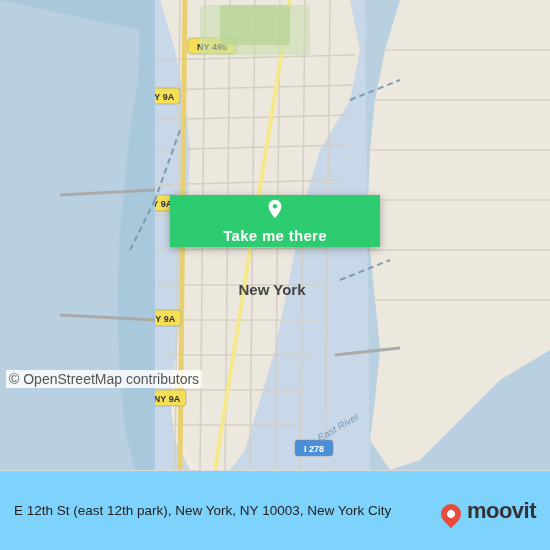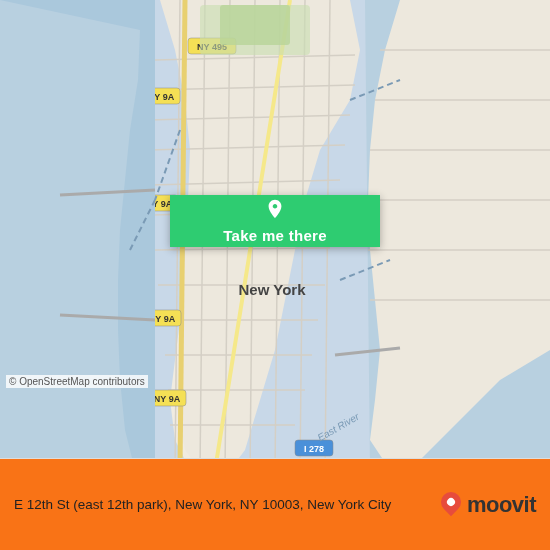--- a/index.html
+++ b/index.html
@@ -55,52 +55,52 @@
       font-weight: 600;
       letter-spacing: 0.3px;
     }
 
     
     #bottom-bar {
       position: absolute;
       bottom: 0;
       left: 0;
       width: 550px;
-      height: 92px;
-      background: #f97316;
+      height: 80px;
+      background: #7dd3fc;
       display: flex;
       align-items: center;
       padding: 20px 14px;
       border-top: 1px solid #ddd;
     }
 
     #location-info {
       flex: 1;
     }
 
     #location-text {
       font-size: 13.5px;
       color: #222;
       line-height: 1.4;
     }
 
     #attribution {
       position: absolute;
       bottom: 82px;
       left: 6px;
-      font-size: 10px;
+      font-size: 14px;
       color: #555;
       background: rgba(255,255,255,0.8);
       padding: 1px 3px;
       border-radius: 0;
     }
 
     #moovit-logo {
       display: flex;
-      align-items: flex-start;
+      align-items: flex-end;
       gap: 6px;
       flex-shrink: 0;
     }
 
     #moovit-logo .logo-text {
       font-size: 22px;
       font-weight: 700;
       color: #333;
       letter-spacing: -0.5px;
     }

